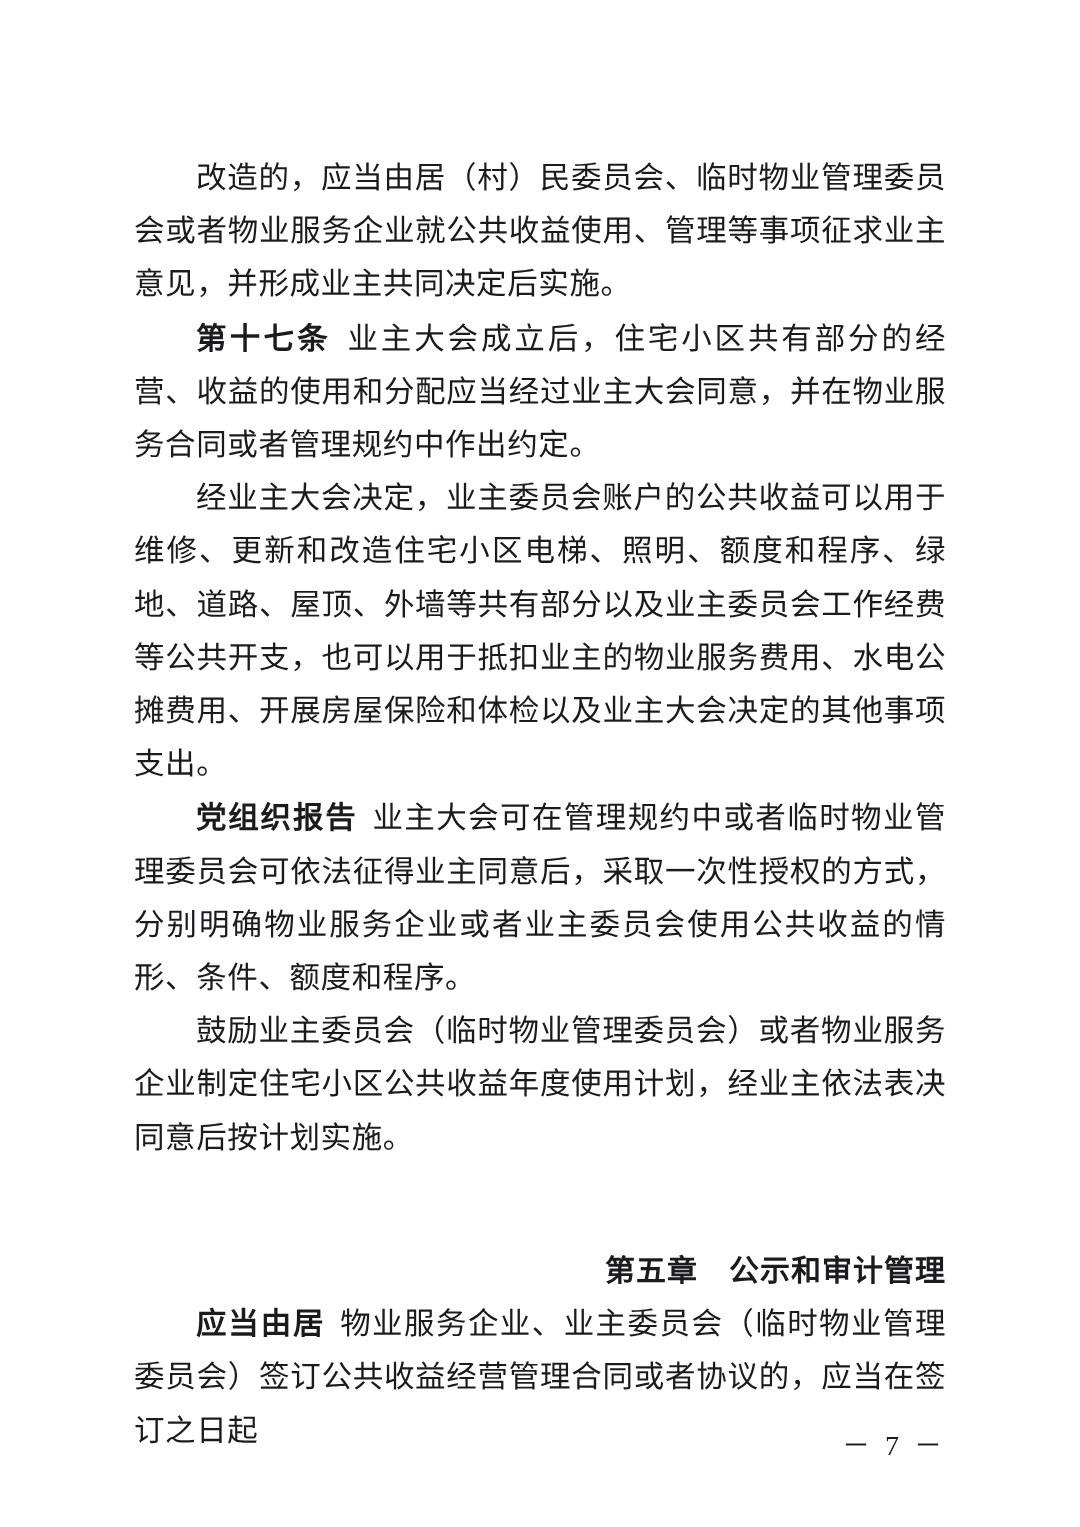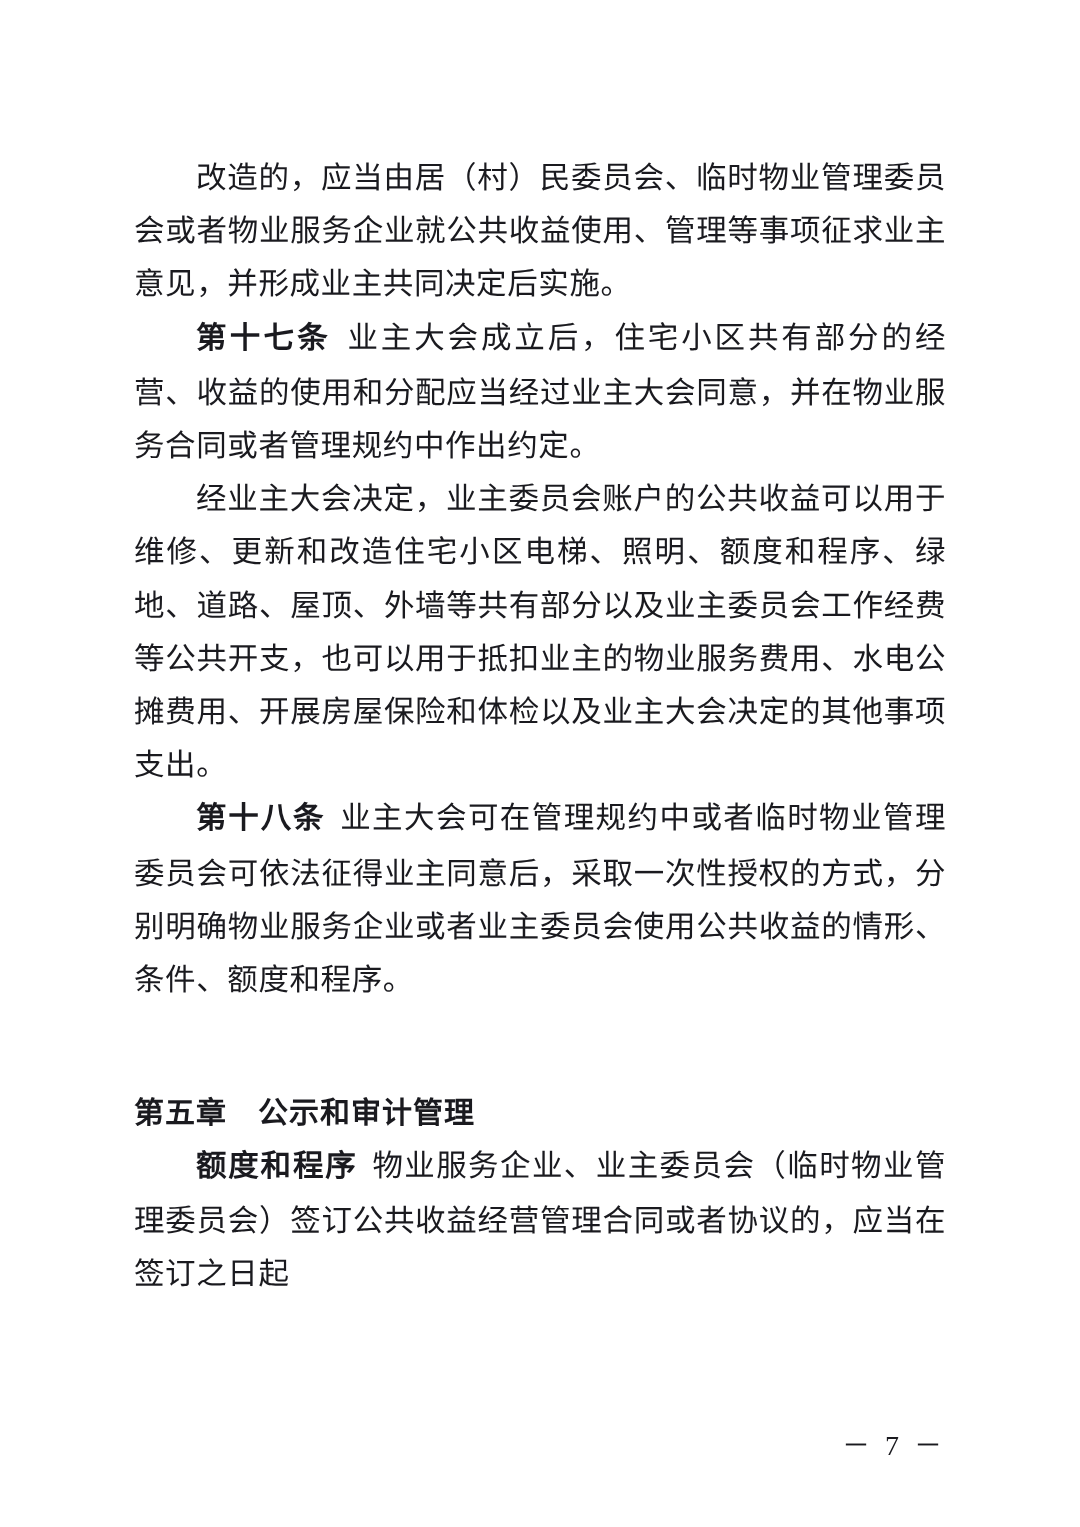--- a/index.html
+++ b/index.html
@@ -43,34 +43,34 @@
     letter-spacing: 0.6px;
     font-family: "Liberation Serif", "DejaVu Serif", serif;
     font-weight: 400;
     word-break: break-all;
   }
 
   
   .article-no {
     font-weight: 700;
     letter-spacing: 1px;
-    font-family: Liberation Mono, monospace;
+    font-family: Liberation Sans, sans-serif;
   }
 
   .article-gap {
     display: inline-block;
     width: 14px;
   }
 
   
   .chapter-heading {
     margin: 0;
     font-size: 30px;
     line-height: 53.2px;
-    text-align: left;
+    text-align: right;
     text-indent: 0;
     font-weight: 700;
     letter-spacing: 1px;
     font-family: "Liberation Sans", "DejaVu Sans", sans-serif;
   }
 
   .spacer-line {
     height: 53.2px;
   }
 
@@ -97,28 +97,29 @@
 <div class="page">
 
   <div class="text-block">
 
     <p class="para">改造的，应当由居（村）民委员会、临时物业管理委员会或者物业服务企业就公共收益使用、管理等事项征求业主意见，并形成业主共同决定后实施。</p>
 
     <p class="para"><span class="article-no">第十七条</span><span class="article-gap"></span><span>业主大会成立后，住宅小区共有部分的经营、收益的使用和分配应当经过业主大会同意，并在物业服务合同或者管理规约中作出约定。</span></p>
 
     <p class="para">经业主大会决定，业主委员会账户的公共收益可以用于维修、更新和改造住宅小区电梯、照明、额度和程序、绿地、道路、屋顶、外墙等共有部分以及业主委员会工作经费等公共开支，也可以用于抵扣业主的物业服务费用、水电公摊费用、开展房屋保险和体检以及业主大会决定的其他事项支出。</p>
 
-    <p class="para"><span class="article-no">第十八条</span><span class="article-gap"></span><span>业主大会可在管理规约中或者临时物业管理委员会可依法征得业主同意后，采取一次性授权的方式，分别明确物业服务企业或者业主委员会使用公共收益的情形、条件、额度和程序。</span></p>
+    <p class="para"><span class="article-no">党组织报告</span><span class="article-gap"></span><span>业主大会可在管理规约中或者临时物业管理委员会可依法征得业主同意后，采取一次性授权的方式，分别明确物业服务企业或者业主委员会使用公共收益的情形、条件、额度和程序。</span></p>
 
 
+    <p class="para">鼓励业主委员会（临时物业管理委员会）或者物业服务企业制定住宅小区公共收益年度使用计划，经业主依法表决同意后按计划实施。</p>
 
     <div class="spacer-line"></div>
     <div class="spacer-line-half"></div>
 
     <p class="chapter-heading">第五章　公示和审计管理</p>
 
-    <p class="para"><span class="article-no">额度和程序</span><span class="article-gap"></span><span>物业服务企业、业主委员会（临时物业管理委员会）签订公共收益经营管理合同或者协议的，应当在签订之日起</span></p>
+    <p class="para"><span class="article-no">应当由居</span><span class="article-gap"></span><span>物业服务企业、业主委员会（临时物业管理委员会）签订公共收益经营管理合同或者协议的，应当在签订之日起</span></p>
 
   </div>
 
   <div class="page-footer">－ 7 －</div>
 
 </div>
 
 </body></html>

